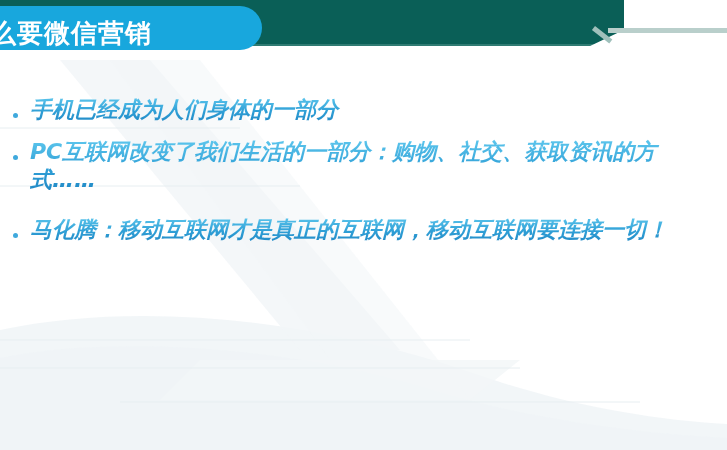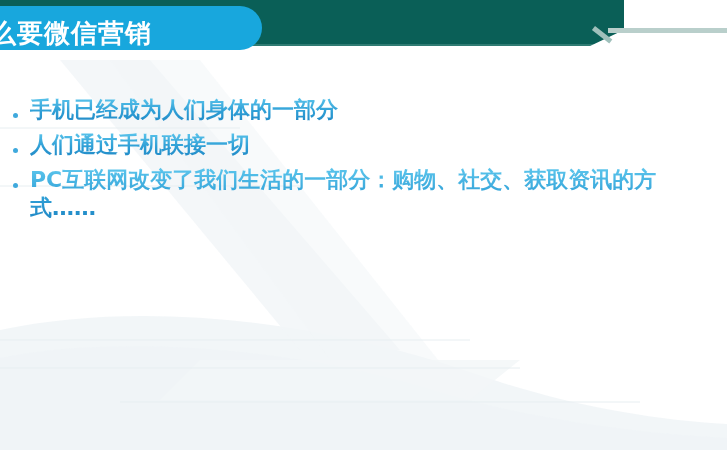--- a/index.html
+++ b/index.html
@@ -109,20 +109,21 @@
     white-space: nowrap;
     overflow: hidden;
   }
 
   
   #body {
     position: absolute;
     left: 0;
     top: 96px;
     width: 686px;
+    font-style: italic;
   }
   .bullet-row {
     position: relative;
     display: flex;
     align-items: flex-start;
     padding: 0 4px 0 0;
   }
   .bullet-dot {
     flex: 0 0 auto;
     width: 30px;
@@ -193,30 +194,30 @@
   </div>
 
   <div id="body">
 
     <div class="bullet-row">
       <span class="bullet-dot"><i></i></span>
       <span class="bullet-text">手机已经成为人们身体的一部分</span>
     </div>
     <div class="gap-sm"></div>
 
-    <div class="bullet-row">
-      <span class="bullet-dot"><i></i></span>
-      <span class="bullet-text">人们通过手机联接一切</span>
-    </div>
     <div class="gap-sm"></div>
 
     <div class="bullet-row">
       <span class="bullet-dot"><i></i></span>
       <span class="bullet-text">PC互联网改变了我们生活的一部分：购物、社交、获取资讯的方式……</span>
     </div>
     <div class="gap-md"></div>
 
     <div class="gap-md"></div>
 
+    <div class="bullet-row">
+      <span class="bullet-dot"><i></i></span>
+      <span class="bullet-text">马化腾：移动互联网才是真正的互联网，移动互联网要连接一切！</span>
+    </div>
 
   </div>
 
 </div>
 
 </body></html>

